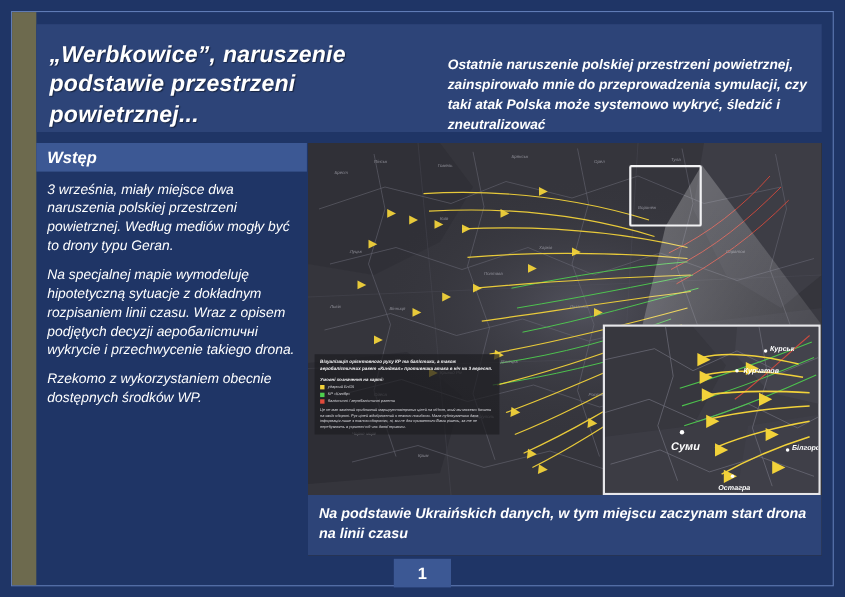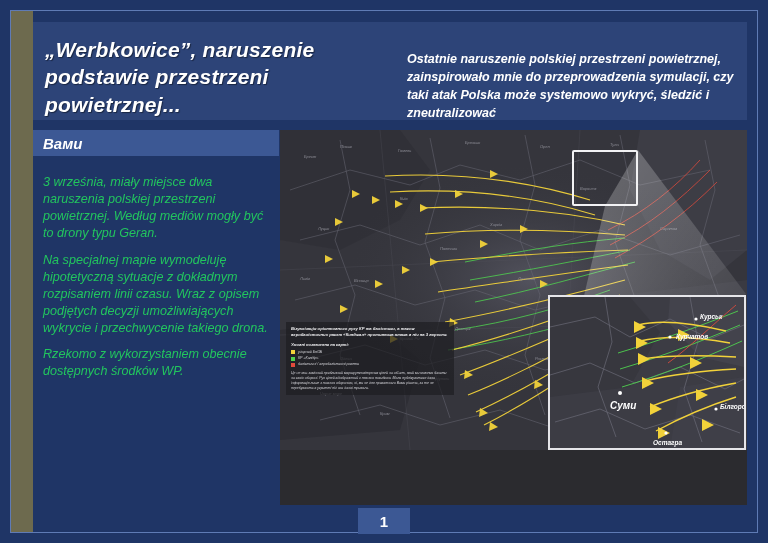--- a/index.html
+++ b/index.html
@@ -94,22 +94,22 @@
     color: #ffffff;
     font-size: 15px;
     font-weight: bold;
     font-style: italic;
     display: flex;
     align-items: center;
     padding-left: 10px;
     box-sizing: border-box;
   }
   .left-paras {
-    padding: 18px 8px 0 10px;
-    color: #22c55e;
+    padding: 8px 8px 0 10px;
+    color: #ffffff;
     font-size: 12.6px;
     line-height: 1.36;
     font-style: italic;
     box-sizing: border-box;
   }
   .left-paras p {
     margin: 0 0 9px 0;
   }
 
   
@@ -252,24 +252,24 @@
 <div class="page">
   <div class="page-inner-border"></div>
   <div class="left-strip"></div>
 
   <div class="header">
     <div class="header-title">„Werbkowice”, naruszenie podstawie przestrzeni powietrznej...</div>
     <div class="header-sub">Ostatnie naruszenie polskiej przestrzeni powietrznej, zainspirowało mnie do przeprowadzenia symulacji, czy taki atak Polska może systemowo wykryć, śledzić i zneutralizować</div>
   </div>
 
   <div class="left-col">
-    <div class="intro-tab">Вами</div>
+    <div class="intro-tab">Wstęp</div>
     <div class="left-paras">
       <p>3 września, miały miejsce dwa naruszenia polskiej przestrzeni powietrznej. Według mediów mogły być to drony typu Geran.</p>
-      <p>Na specjalnej mapie wymodeluję hipotetyczną sytuacje z dokładnym rozpisaniem linii czasu. Wraz z opisem podjętych decyzji umożliwiających wykrycie i przechwycenie takiego drona.</p>
+      <p>Na specjalnej mapie wymodeluję hipotetyczną sytuacje z dokładnym rozpisaniem linii czasu. Wraz z opisem podjętych decyzji аеробалістичні wykrycie i przechwycenie takiego drona.</p>
       <p>Rzekomo z wykorzystaniem obecnie dostępnych środków WP.</p>
     </div>
   </div>
 
   <div class="map-wrap">
     <div class="map-canvas">
       <svg class="map-svg" width="467" height="320" viewBox="0 0 467 320">
         <defs>
           <linearGradient id="beamgrad" x1="0" y1="0" x2="1" y2="1">
             <stop offset="0%" stop-color="#ffffff" stop-opacity="0.30"></stop>
@@ -469,16 +469,17 @@
           <span>КР «Калібр»</span>
         </div>
         <div class="legend-row">
           <span class="legend-swatch sw-red"></span>
           <span>балістичні / аеробалістичні ракети</span>
         </div>
         <div class="lg-body">Це не має замінний приблизний маршрутповітряних цілей на об'єкт, який ми можемо бачити на своїх обороні. Рух цілей відображений з певною похибкою. Мала публікуватися дана інформація лише з повною обороною, ні, ми не для приватного Вами рішень, за те не перебувають в укритті під час даної тривоги.</div>
       </div>
     </div>
 
+    <div class="map-caption">Na podstawie Ukraińskich danych, w tym miejscu zaczynam start drona na linii czasu</div>
   </div>
 
   <div class="footer-num">1</div>
 </div>
 
 </body></html>

